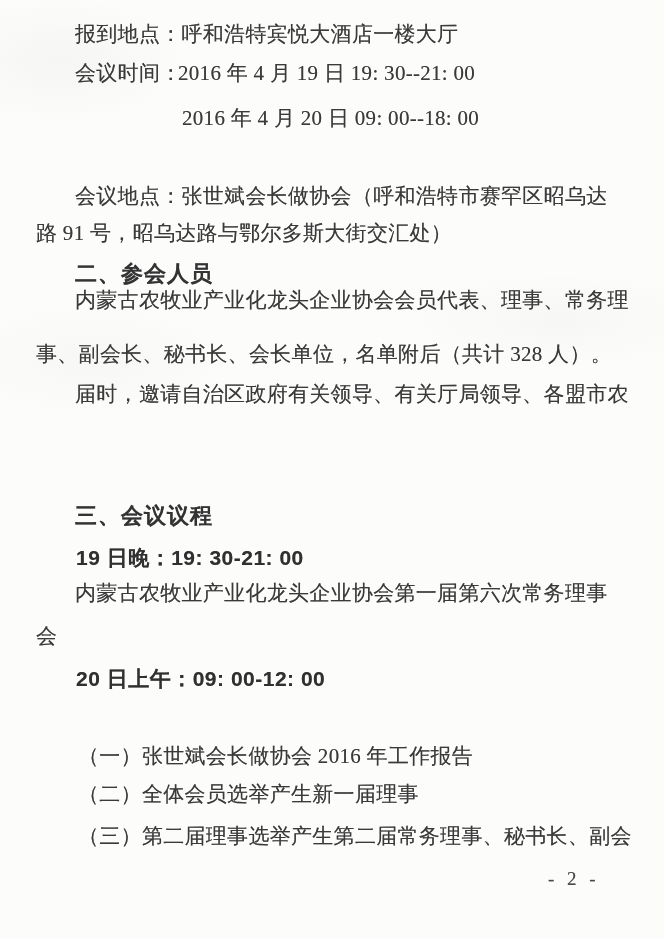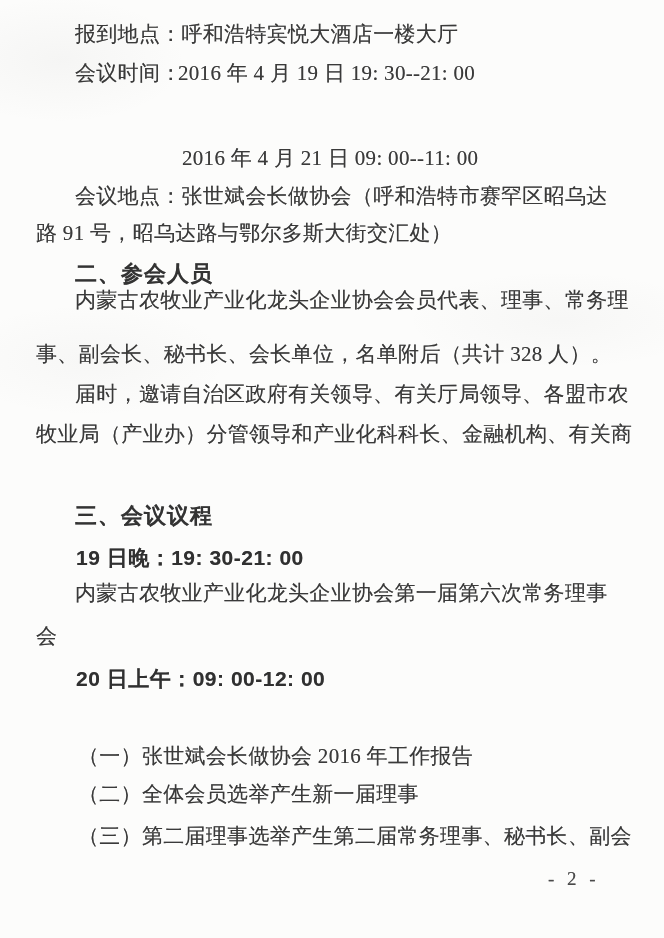--- a/index.html
+++ b/index.html
@@ -58,32 +58,31 @@
 </style>
 </head>
 <body>
 
 <div class="page">
 
   <div class="ln indent" style="top:21px">报到地点：呼和浩特宾悦大酒店一楼大厅</div>
 
   <div class="ln indent" style="top:60px">会议时间：</div>
   <div class="ln" style="top:60px; left:178px">2016 年 4 月 19 日 19: 30--21: 00</div>
-  <div class="ln" style="top:145px; left:182px">2016 年 4 月 21 日 09: 00--11: 00</div>
+  <div class="ln" style="top:105px; left:182px">2016 年 4 月 20 日 09: 00--18: 00</div>
 
   <div class="ln indent" style="top:183px">会议地点：张世斌会长做协会（呼和浩特市赛罕区昭乌达</div>
   <div class="ln" style="top:220px">路 91 号，昭乌达路与鄂尔多斯大街交汇处）</div>
 
   <div class="ln heading" style="top:261px">二、参会人员</div>
 
   <div class="ln indent" style="top:287px">内蒙古农牧业产业化龙头企业协会会员代表、理事、常务理</div>
   <div class="ln" style="top:341px">事、副会长、秘书长、会长单位，名单附后（共计 328 人）。</div>
 
   <div class="ln indent" style="top:381px">届时，邀请自治区政府有关领导、有关厅局领导、各盟市农</div>
-  <div class="ln" style="top:421px">牧业局（产业办）分管领导和产业化科科长、金融机构、有关商</div>
 
   <div class="ln heading" style="top:503px">三、会议议程</div>
 
   <div class="ln time-header" style="top:545px">19 日晚：19: 30-21: 00</div>
   <div class="ln indent" style="top:580px">内蒙古农牧业产业化龙头企业协会第一届第六次常务理事</div>
   <div class="ln" style="top:623px">会</div>
 
   <div class="ln time-header" style="top:666px">20 日上午：09: 00-12: 00</div>
 
   <div class="ln list-item" style="top:713px">（一）张世斌会长做协会 2016 年工作报告</div>

